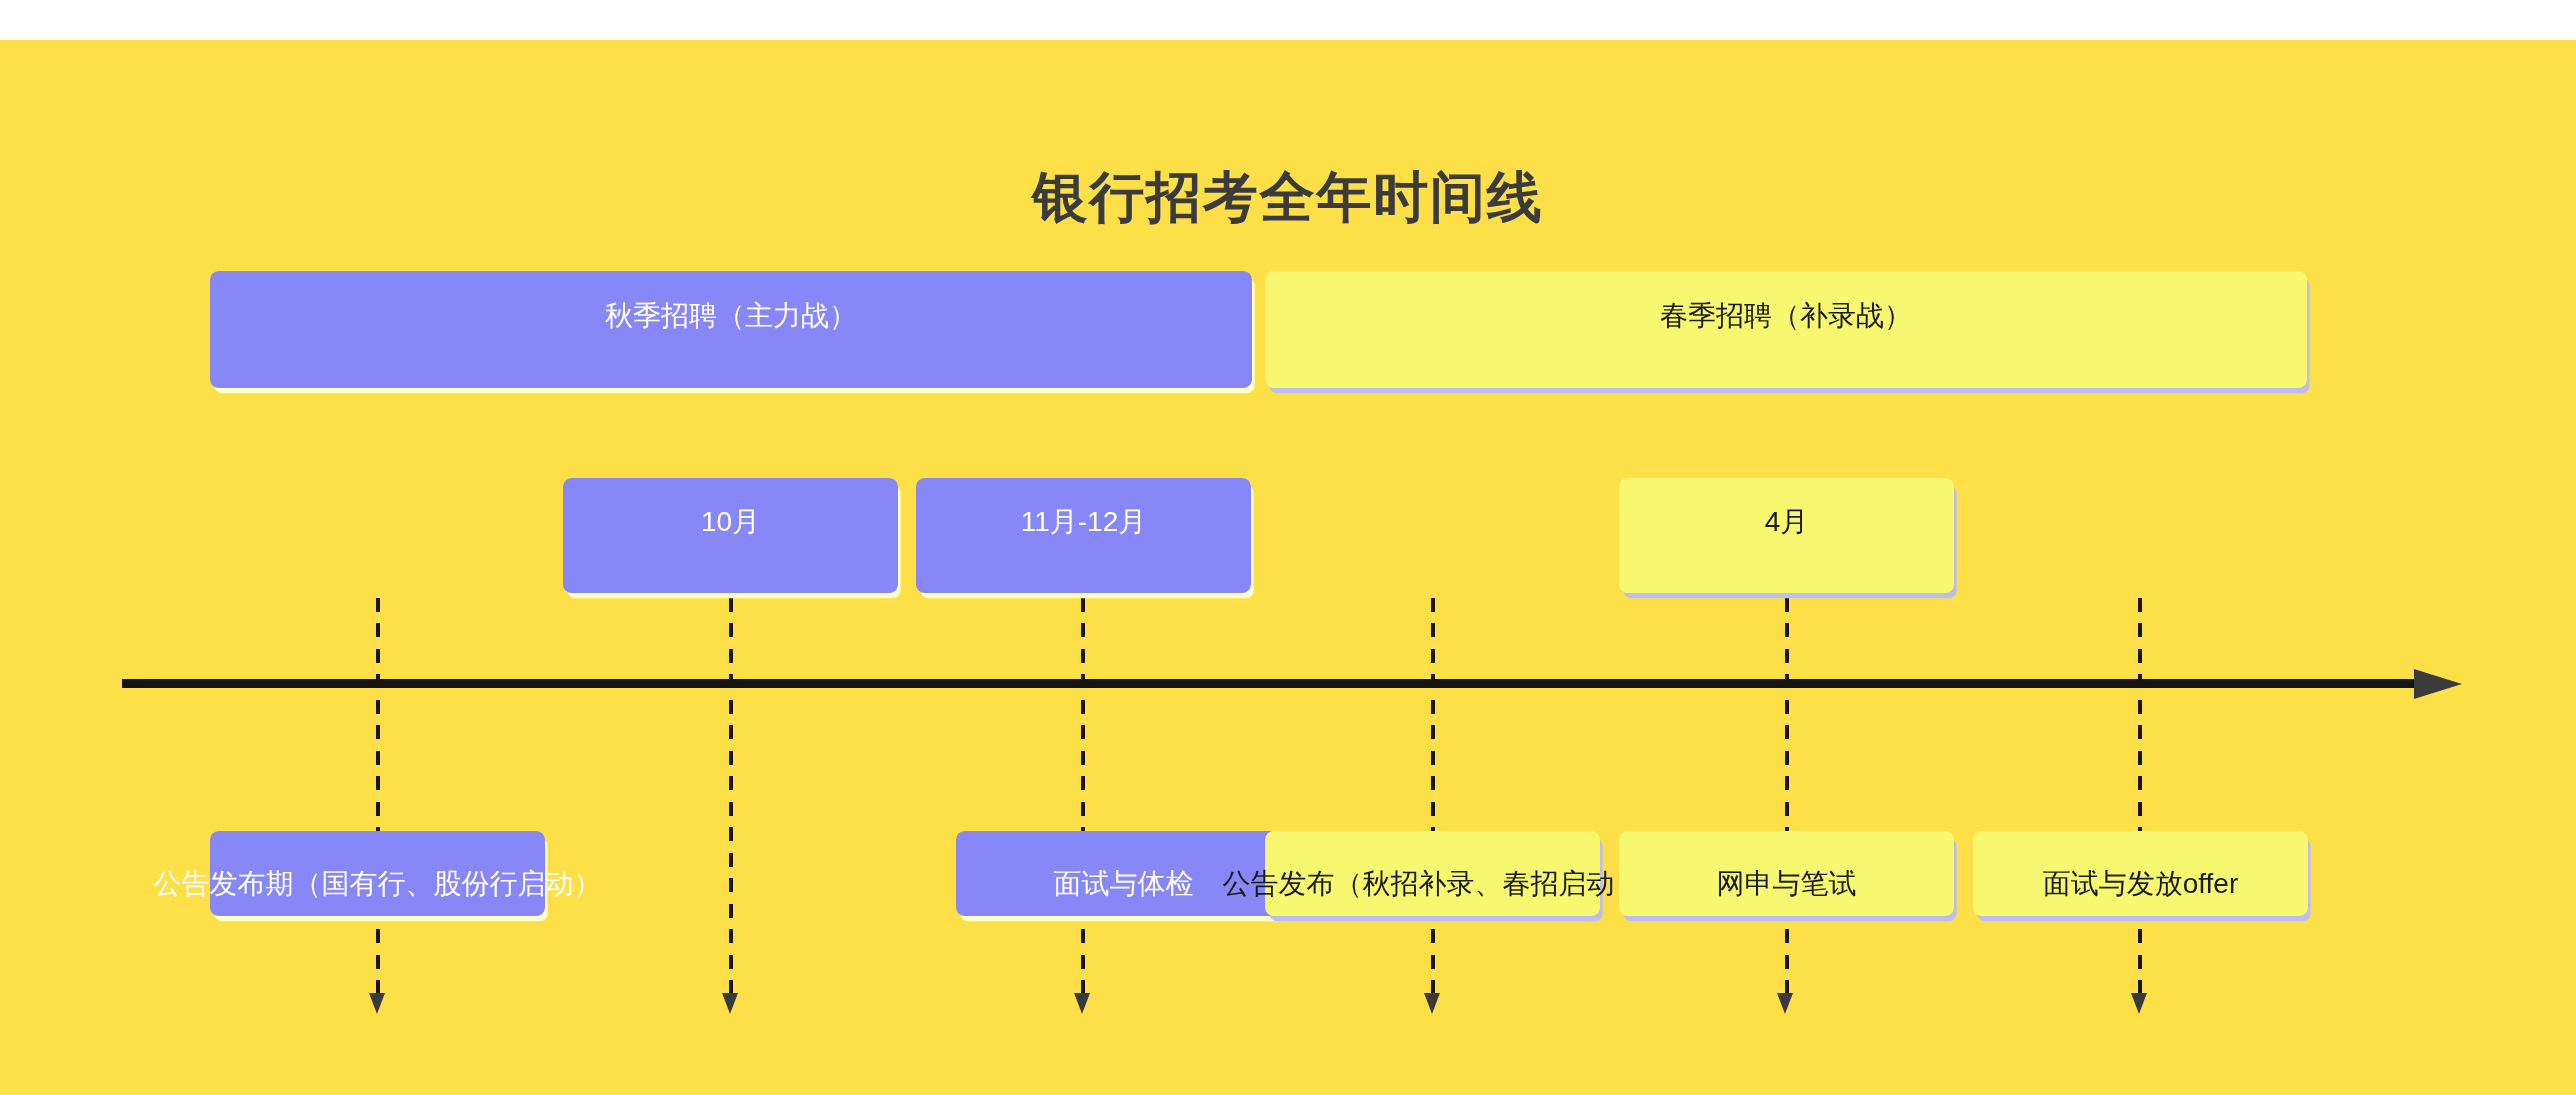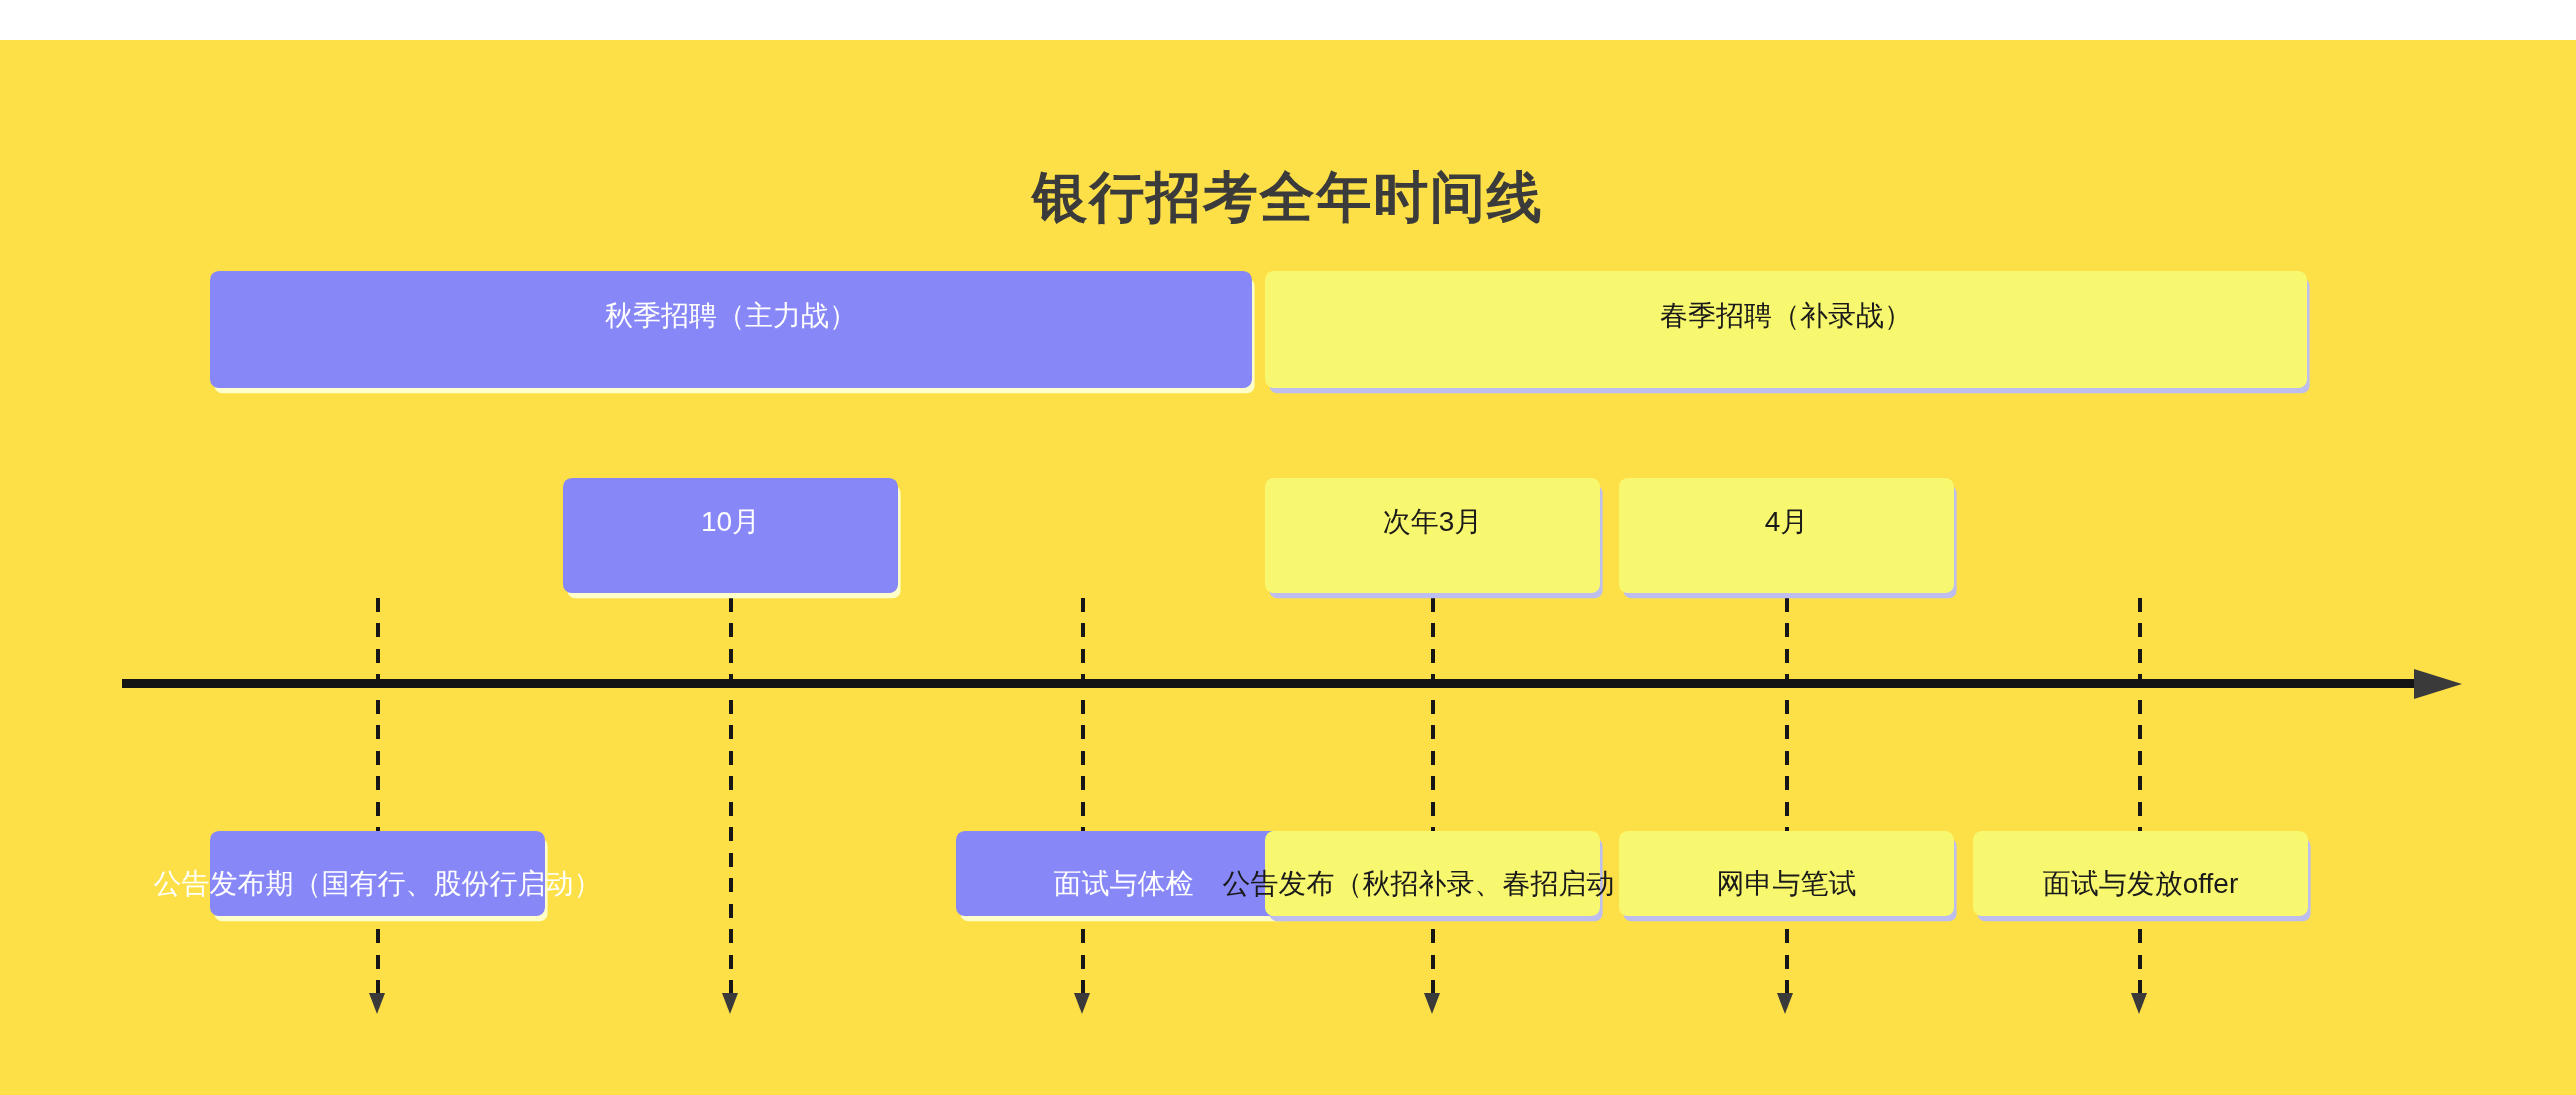--- a/index.html
+++ b/index.html
@@ -110,22 +110,22 @@
   <div class="layer-boxes" id="boxes">
       <div class="box yellow" style="left: 1265px; top: 231px; width: 1042px; height: 117px;">
         <span class="label">春季招聘（补录战）</span>
       </div>
       <div class="box purple" style="left: 210px; top: 231px; width: 1042px; height: 117px;">
         <span class="label">秋季招聘（主力战）</span>
       </div>
       <div class="box purple" style="left: 563px; top: 438px; width: 335px; height: 115px;">
         <span class="label">10月</span>
       </div>
-      <div class="box yellow" style="left: 1265px; top: 438px; width: 335px; height: 115px;">
-        <span class="label">次年3月</span>
+      <div class="box purple" style="left: 916px; top: 438px; width: 335px; height: 115px;">
+        <span class="label">11月-12月</span>
       </div>
       <div class="box yellow" style="left: 1619px; top: 438px; width: 335px; height: 115px;">
         <span class="label">4月</span>
       </div>
       <div class="box purple event" style="left: 210px; top: 791px; width: 335px; height: 85px;">
         <span class="label">公告发布期（国有行、股份行启动）</span>
       </div>
       <div class="box purple event" style="left: 956px; top: 791px; width: 335px; height: 85px;">
         <span class="label">面试与体检</span>
       </div>

